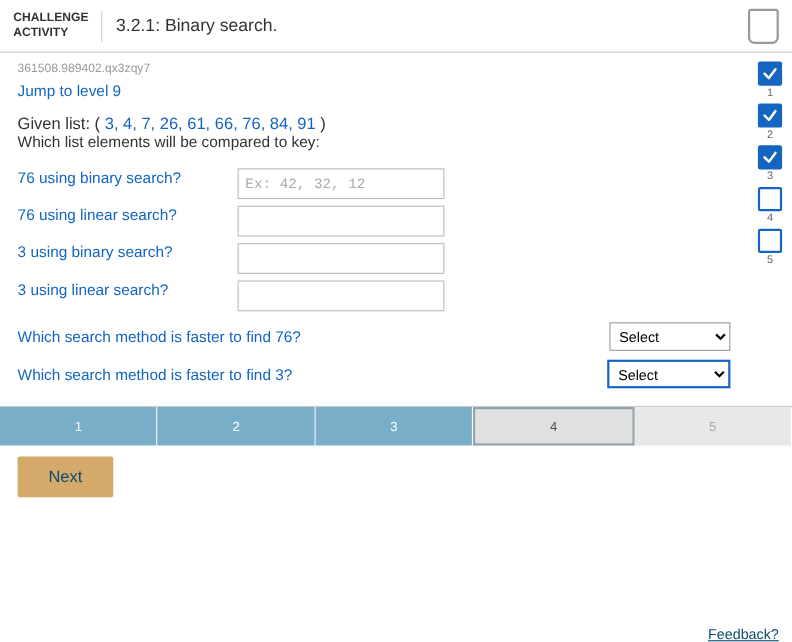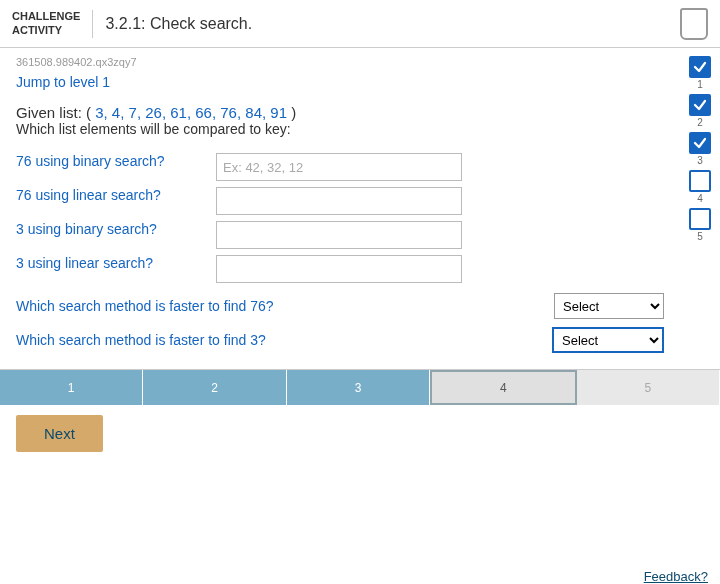--- a/index.html
+++ b/index.html
@@ -25,21 +25,21 @@
     .session-id { font-size: 11px; color: #999; margin-bottom: 6px; }
     .jump-link { color: #1565c0; font-size: 14px; margin-bottom: 14px; cursor: pointer; text-decoration: none; display: inline-block; }
     .given-list { font-size: 15px; color: #333; }
     .given-list span.nums { color: #1565c0; }
     .question-header { font-size: 14px; color: #333; margin-bottom: 16px; }
 
     
     .input-section { margin-bottom: 4px; }
     .input-row { display: flex; align-items: flex-start; margin-bottom: 6px; }
     .input-label { font-size: 14px; color: #1565c0; width: 200px; flex-shrink: 0; }
-    .input-field { border: 1px solid #bbb; height: 28px; width: 246px; padding: 2px 6px; font-size: 13px; color: #c2410c; outline: none; }
+    .input-field { border: 1px solid #bbb; height: 28px; width: 188px; padding: 2px 6px; font-size: 13px; color: #c2410c; outline: none; font-family: Liberation Mono, monospace; }
     .input-field::placeholder { color: #aaa; }
 
     
     .select-section { margin-top: 10px; }
     .select-row { display: flex; align-items: center; margin-bottom: 8px; }
     .select-label { font-size: 14px; color: #1565c0; flex: 1; }
     .select-dropdown { height: 26px; border: 1px solid #999; background: #fff; font-size: 13px; padding: 0 4px; cursor: pointer; min-width: 80px; }
     .select-dropdown.highlighted { border: 2px solid #1565c0; }
 
     
@@ -59,21 +59,21 @@
   </style>
 </head>
 <body>
 
 <div class="header">
   <div class="header-label">
     <span>CHALLENGE</span><br>
     <span>ACTIVITY</span>
   </div>
   <div class="header-divider"></div>
-  <div class="header-title">3.2.1: Check search.</div>
+  <div class="header-title">3.2.1: Binary search.</div>
   <div class="header-badge"></div>
 </div>
 
 <div class="sidebar">
 
   <div class="sidebar-item">
     <div class="sidebar-checkbox">
       <svg viewBox="0 0 14 14" fill="none">
           <polyline points="2,7 6,11 12,3" stroke="white" stroke-width="2.2" stroke-linecap="round" stroke-linejoin="round"></polyline>
         </svg>
@@ -105,21 +105,21 @@
   </div>
 
   <div class="sidebar-item">
     <div class="sidebar-checkbox empty"></div>
     <span class="sidebar-num">5</span>
   </div>
 </div>
 
 <div class="main">
   <div class="session-id">361508.989402.qx3zqy7</div>
-  <a class="jump-link">Jump to level 1</a>
+  <a class="jump-link">Jump to level 9</a>
 
   <div class="given-list">
     <span>Given list: ( </span><span class="nums" style="color:#1565c0;">3, 4, 7, 26, 61, 66, 76, 84, 91</span><span> )</span>
   </div>
 
   <div class="question-header">Which list elements will be compared to key:</div>
 
   
   <div class="input-section">
     <div class="input-row">

